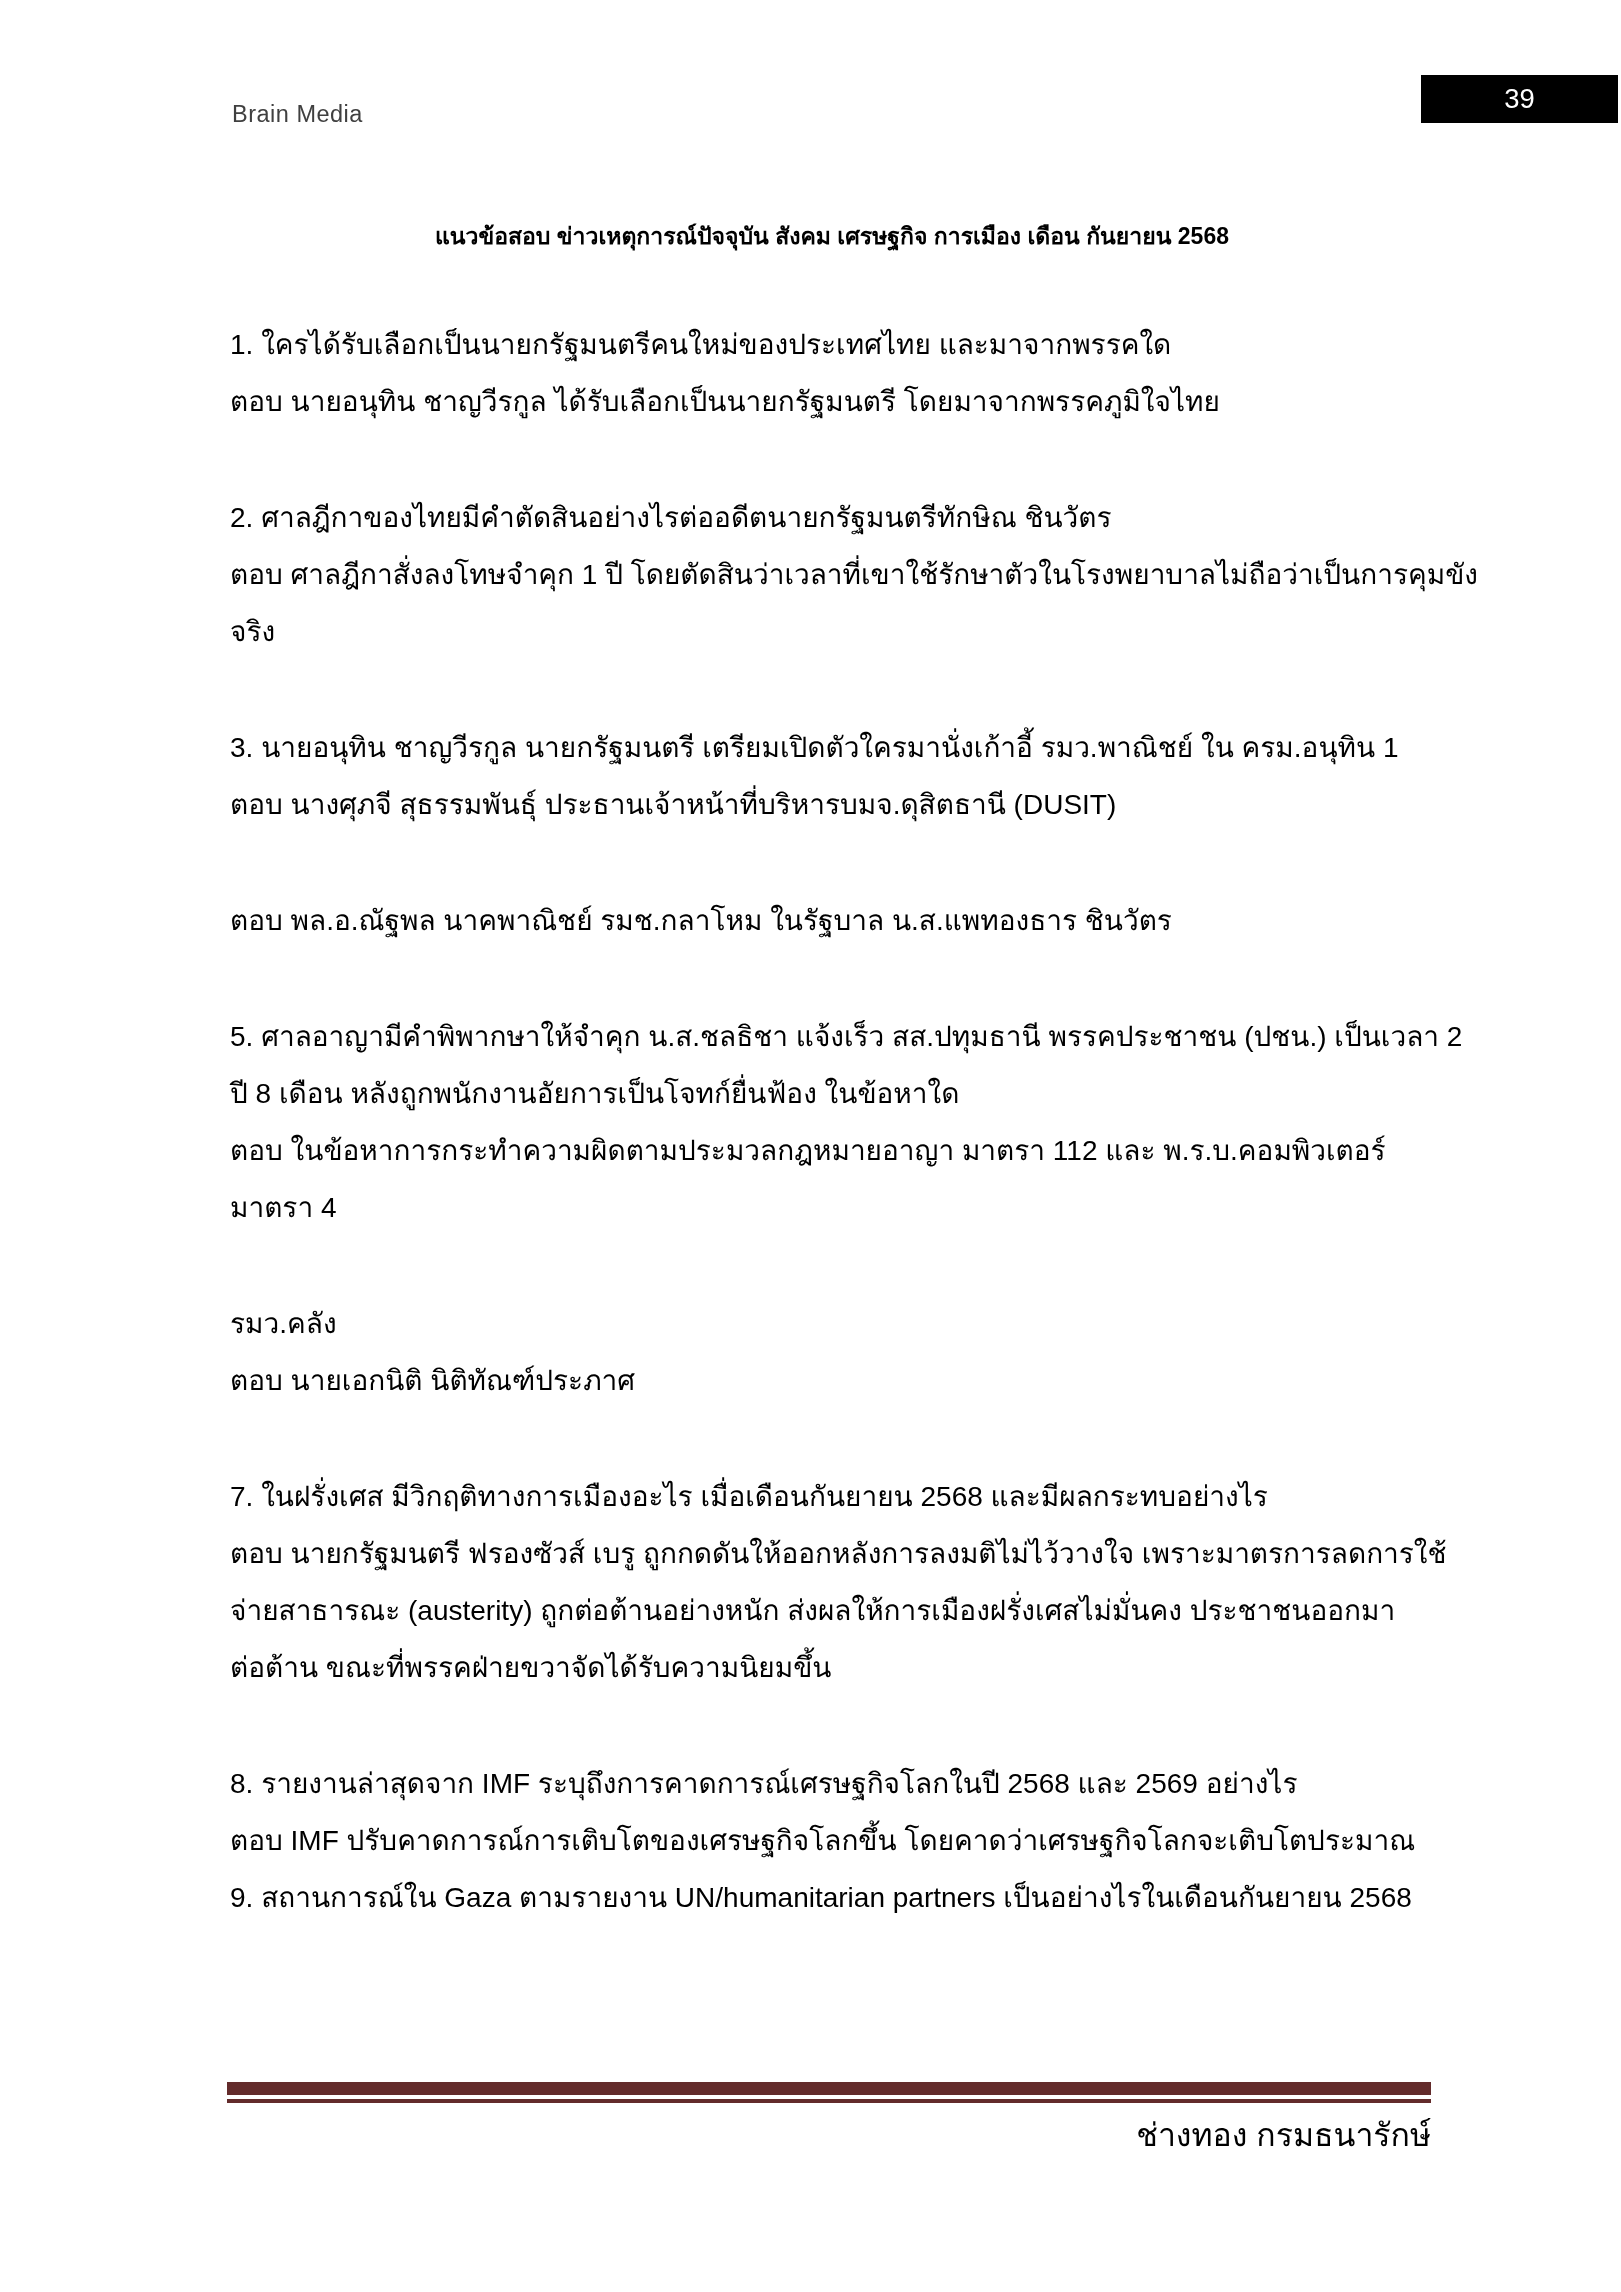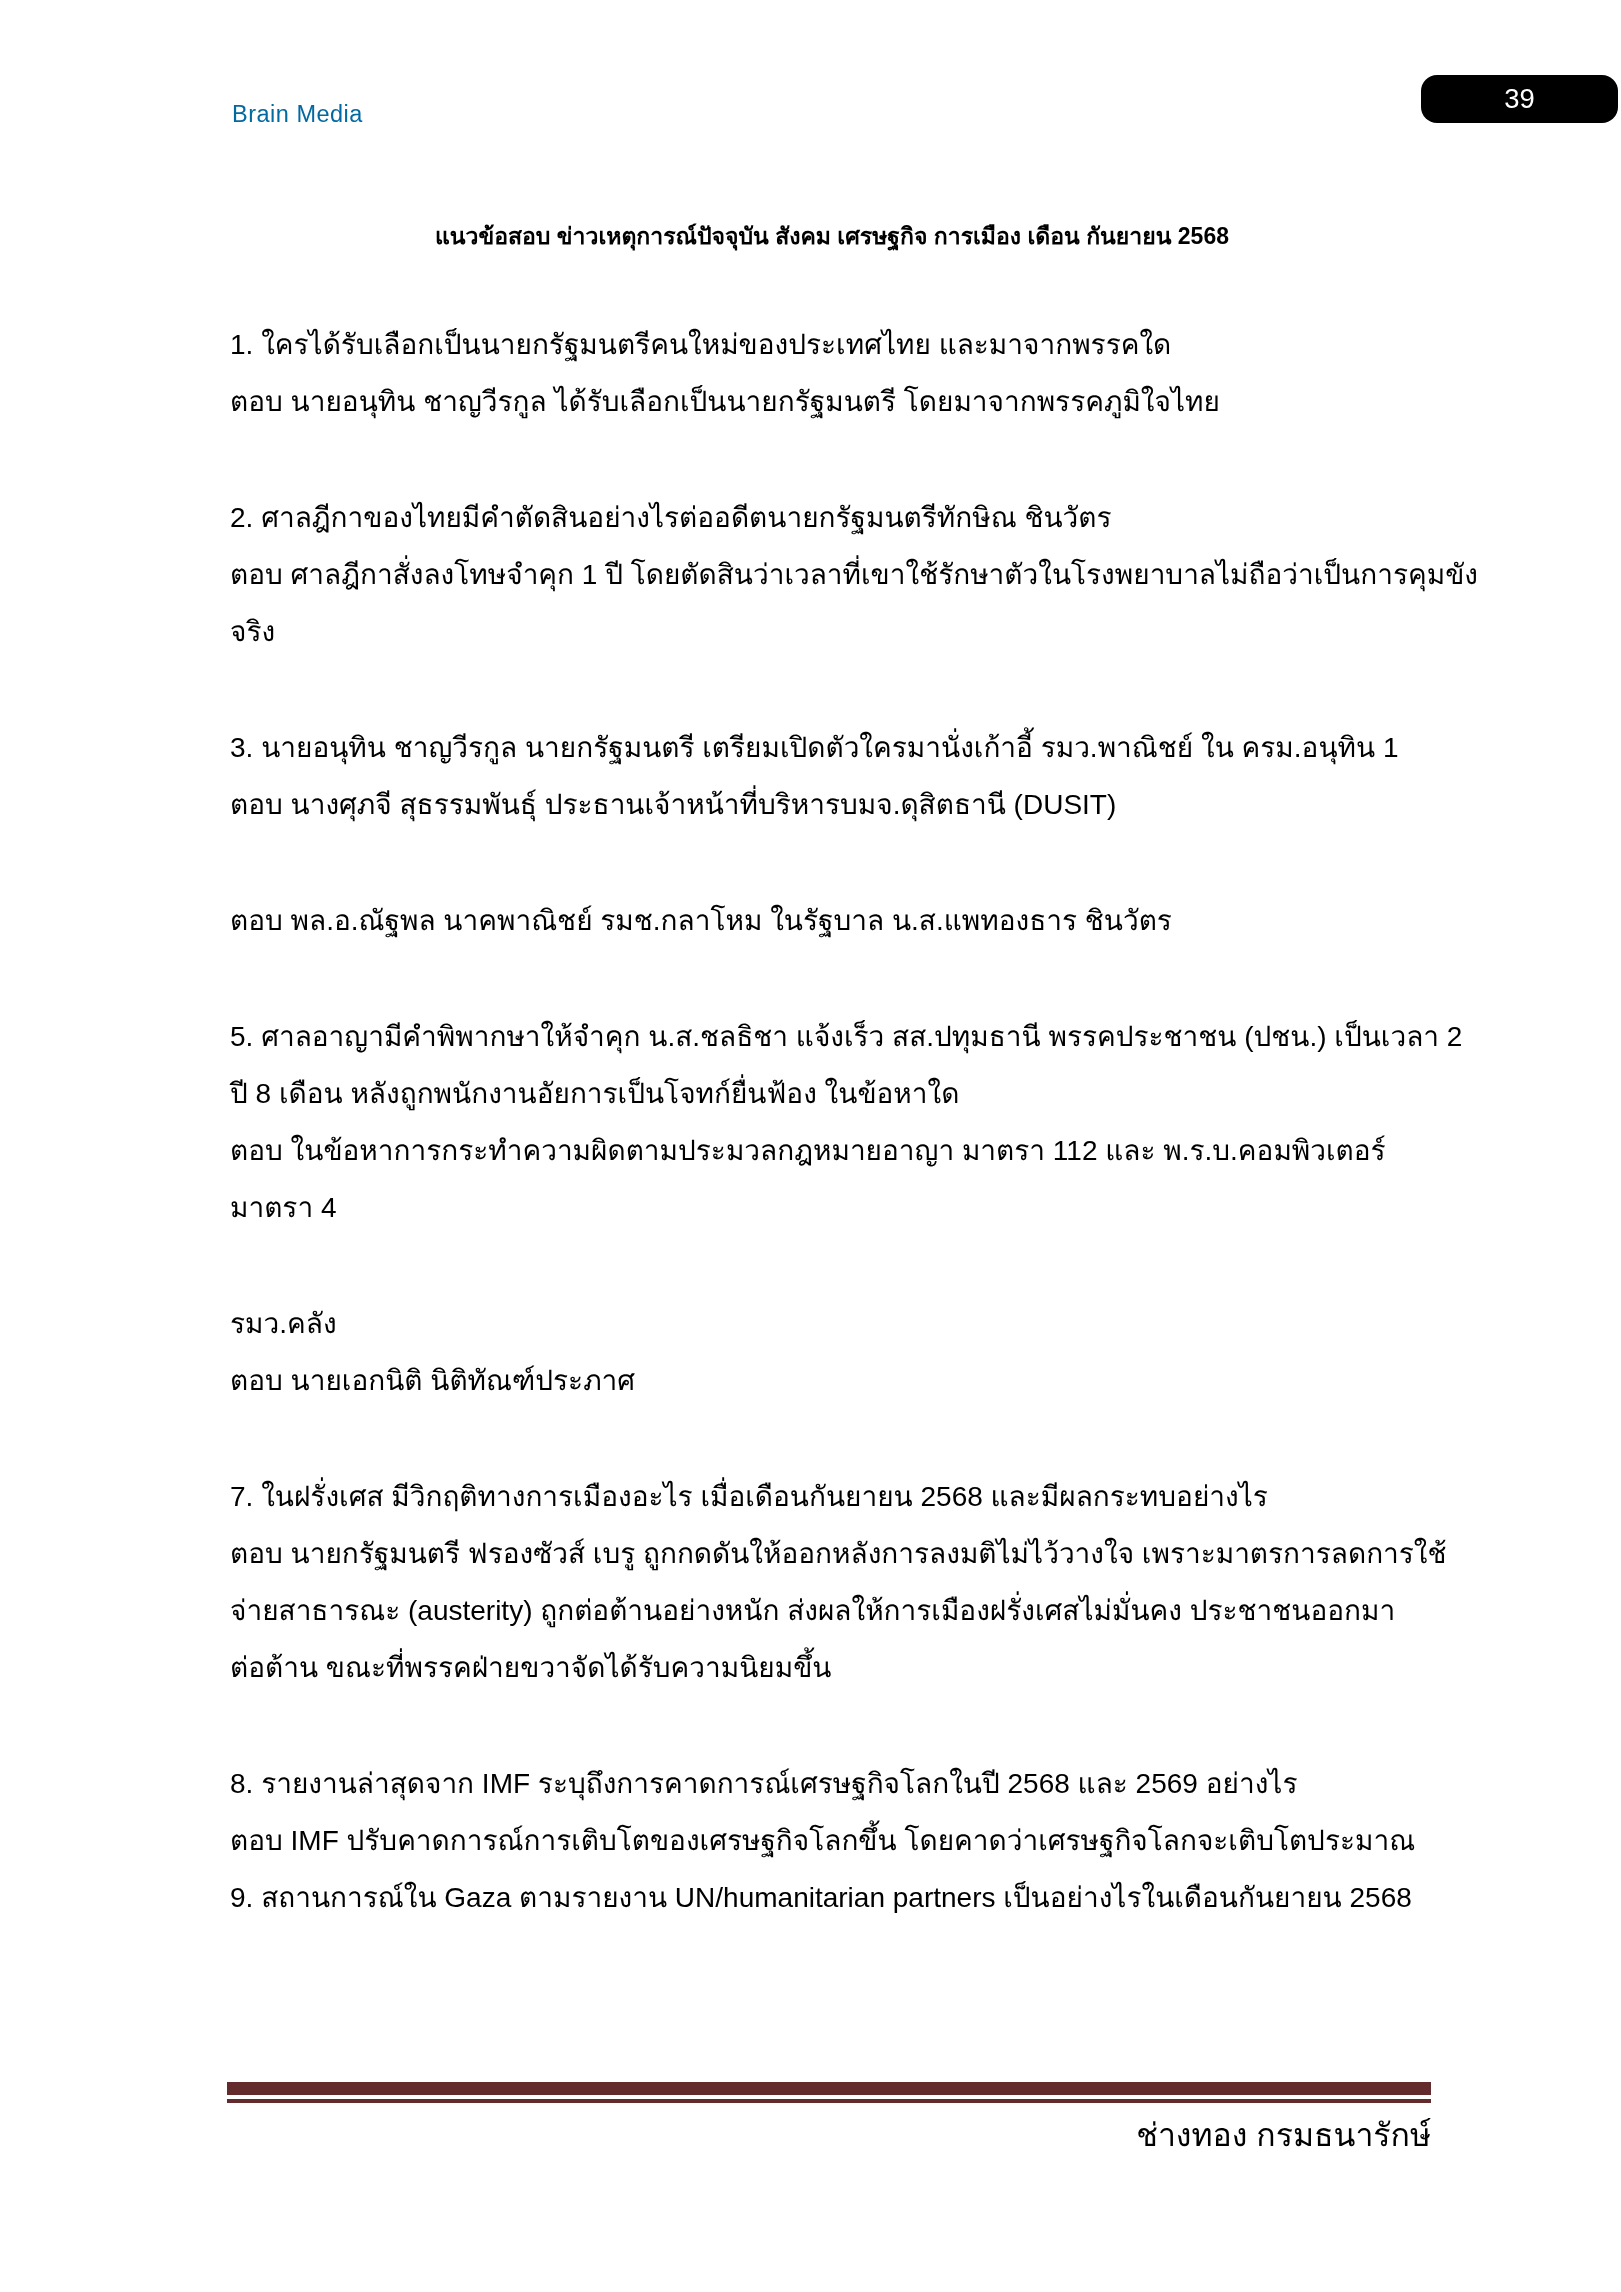--- a/index.html
+++ b/index.html
@@ -2,28 +2,27 @@
 <html lang="th"><head>
 <meta charset="utf-8">
 <style>
   html,body{margin:0;padding:0;}
   body{
     width:1621px;height:2293px;background:#ffffff;position:relative;
     font-family:"Liberation Sans","DejaVu Sans",sans-serif;color:#000;
     overflow:hidden;
   }
   .brand{
-    position:absolute;left:232px;top:101px;font-size:23.5px;color:#0369a1;
+    position:absolute;left:232px;top:101px;font-size:23.5px;color:#404040;
     letter-spacing:0.5px;
   }
   .pagebox{
     position:absolute;left:1421px;top:75px;width:197px;height:48px;
     background:#000;color:#fff;display:flex;align-items:center;justify-content:center;
     font-size:27.4px;
-    border-radius:16px;
   }
   .content{position:absolute;left:230px;top:208px;width:1204px;}
   .title{
     font-weight:bold;font-size:23px;line-height:57px;text-align:center;
     margin:0 0 51px 0;white-space:nowrap;
   }
   .qa{margin-top:0;}
   .qa + .qa{margin-top:59px;}
   .qa.tight{margin-top:0;}
   .line{font-size:28px;line-height:57px;white-space:nowrap;}

